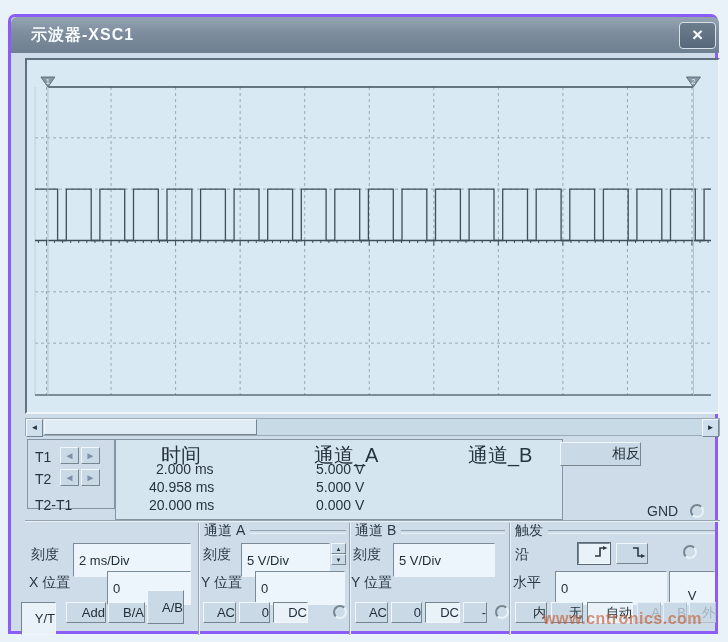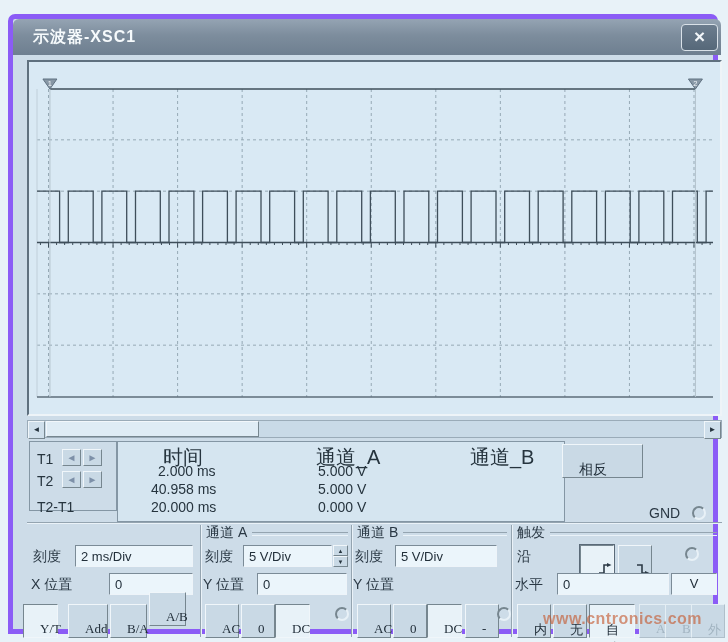--- a/index.html
+++ b/index.html
@@ -1,45 +1,45 @@
 <!DOCTYPE html>
 <html><head>
 <meta charset="utf-8">
 <style>
   html,body{margin:0;padding:0}
   body{width:728px;height:642px;position:relative;background:#e8f2f8;
        font-family:"Liberation Sans","DejaVu Sans",sans-serif;overflow:hidden}
   .abs{position:absolute;box-sizing:border-box}
-  #window{left:8px;top:14px;width:710px;height:620px;border:5px solid #8b5cf6;background:#cddce8;border-radius:7px 7px 0 0}
+  #window{left:8px;top:14px;width:710px;height:620px;border:3px solid #8b5cf6;background:#cddce8;border-radius:7px 7px 0 0}
   #titlebar{left:0;top:0;width:708px;height:36px;border-radius:6px 6px 0 0;
             background:linear-gradient(#95a4b3,#7d8d9d 45%,#6e7f90);display:flex;align-items:center}
   #title-text{color:#f6fafc;font-size:16px;font-weight:bold;margin-left:20px;letter-spacing:1px}
   #close-btn{left:668px;top:5px;width:37px;height:27px;border-radius:4px;background:linear-gradient(#6c7d8e,#566879);
              border:1px solid #d9e1e8;color:#f2f6f9;font-size:19px;font-weight:bold;line-height:24px;text-align:center;cursor:pointer}
   
   #bezel{left:14px;top:41px;width:695px;height:356px;background:#d9e9f4;
          border:2px solid;border-color:#5f707e #eef4f8 #eef4f8 #5f707e}
   
   .sbbtn{width:17px;height:18px;background:#cfdfeb;border:1px solid;border-color:#f0f6fa #76868f #76868f #f0f6fa;
          font-size:8px;color:#26343e;text-align:center;line-height:16px;padding:0}
   #sb-track{left:14px;top:401px;width:695px;height:18px;background:#c9dae7;border:1px solid #9aabb8}
   #sb-thumb{left:18px;top:0px;width:213px;height:16px;background:#dfecf5;border:1px solid;border-color:#f2f7fb #76868f #76868f #f2f7fb}
   
   .panelbox{border:1px solid #8496a4;background:#d5e5f0}
   .mtxt{font-size:14px;color:#26343e;white-space:nowrap}
   .mhead{font-size:20px;color:#26343e;white-space:nowrap}
   .tarrow{width:19px;height:17px;padding:0;background:#c9d9e5;border:1px solid;border-color:#f0f6fa #76868f #76868f #f0f6fa;
           color:#7d90a8;font-size:10px;line-height:15px;text-align:center}
   .btn{background:#c9d9e5;border:1px solid;border-color:#f0f6fa #76868f #76868f #f0f6fa;
-       font-size:13px;color:#222f3a;text-align:left;padding:16px;font-family:Liberation Serif, serif;cursor:pointer}
+       font-size:13px;color:#222f3a;text-align:right;padding:0;font-family:Liberation Sans, sans-serif;cursor:pointer}
   .btn.big{font-size:14px}
   .pressed{background:#e8f2f8;border-color:#76868f #f0f6fa #f0f6fa #76868f}
   .disabled{color:#a2b4c1;border-color:#e4eef4 #b0bfca #b0bfca #e4eef4}
   .fld{background:#ebf5fb;border:1px solid;border-color:#7b8b97 #eef4f9 #eef4f9 #7b8b97;
-       font-size:13px;color:#222f3a;padding:2px 5px;font-family:inherit;box-sizing:border-box;width:100%;height:100%}
+       font-size:13px;color:#222f3a;padding:16px 5px;font-family:inherit;box-sizing:border-box;width:100%;height:100%}
   .lbl{font-size:14px;color:#2a3844;white-space:nowrap}
   .ghead{display:flex;align-items:center;gap:5px}
   .gtitle{font-size:14px;color:#2a3844;white-space:nowrap}
   .gline{flex:1;height:2px;border-top:1px solid #94a4b0;border-bottom:1px solid #eaf2f8;margin-top:2px}
   .vsep{width:2px;border-left:1px solid #94a4b0;border-right:1px solid #eaf2f8}
   .hsep{height:2px;border-top:1px solid #94a4b0;border-bottom:1px solid #eaf2f8}
   .radio{width:14px;height:14px;border-radius:50%;border:2px solid;border-color:#76868f #e8f1f7 #e8f1f7 #76868f;background:transparent;padding:0}
   .spin{width:15px;height:11px;padding:0;background:#c9d9e5;border:1px solid;border-color:#f0f6fa #76868f #76868f #f0f6fa;
         font-size:6px;line-height:8px;color:#26343e;text-align:center}
   #watermark{left:543px;top:610px;font-size:16px;font-weight:bold;color:rgba(197,87,45,0.62);letter-spacing:0.5px;z-index:20}

